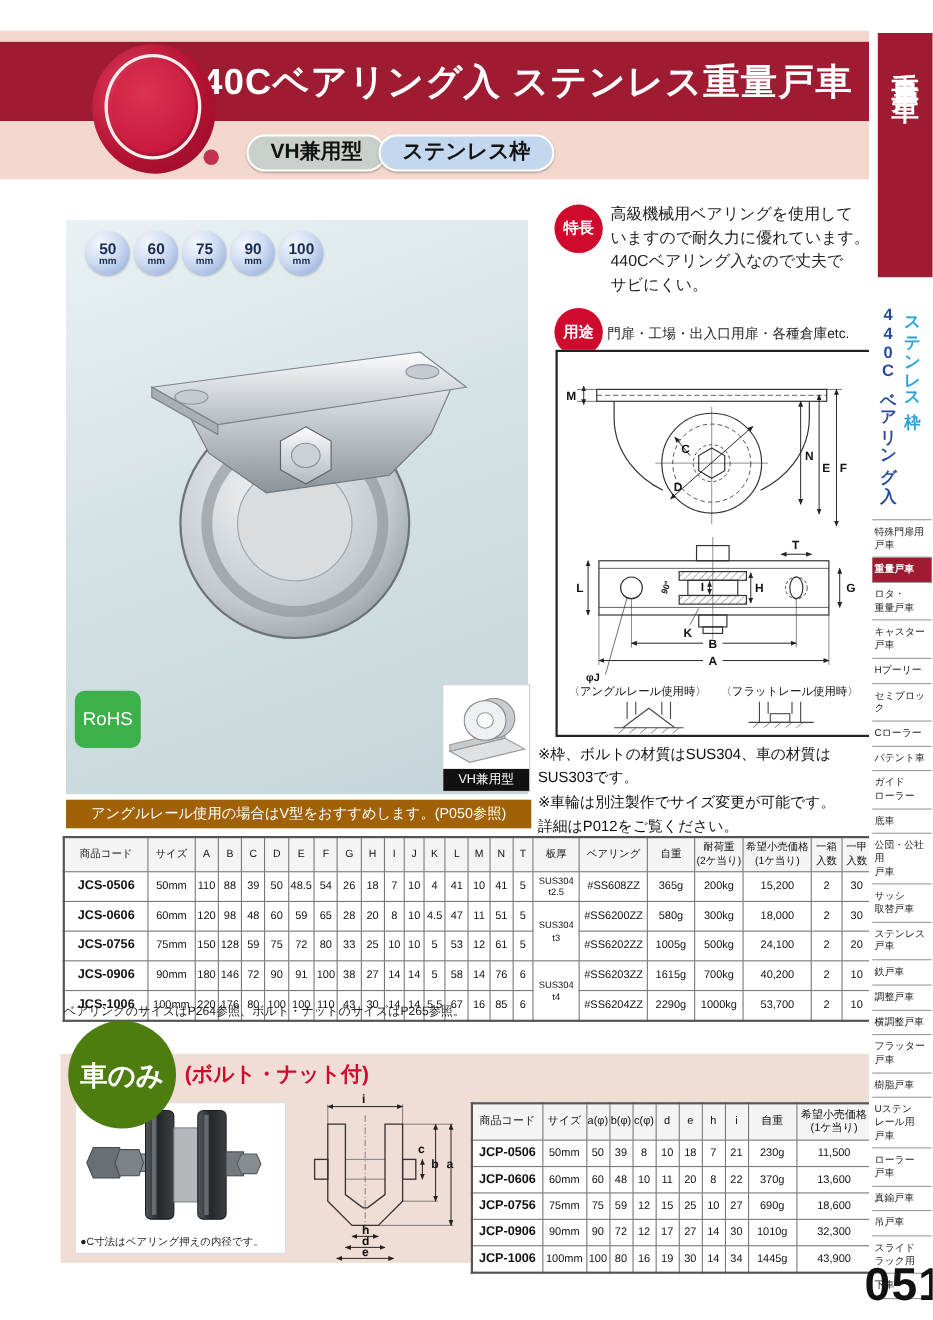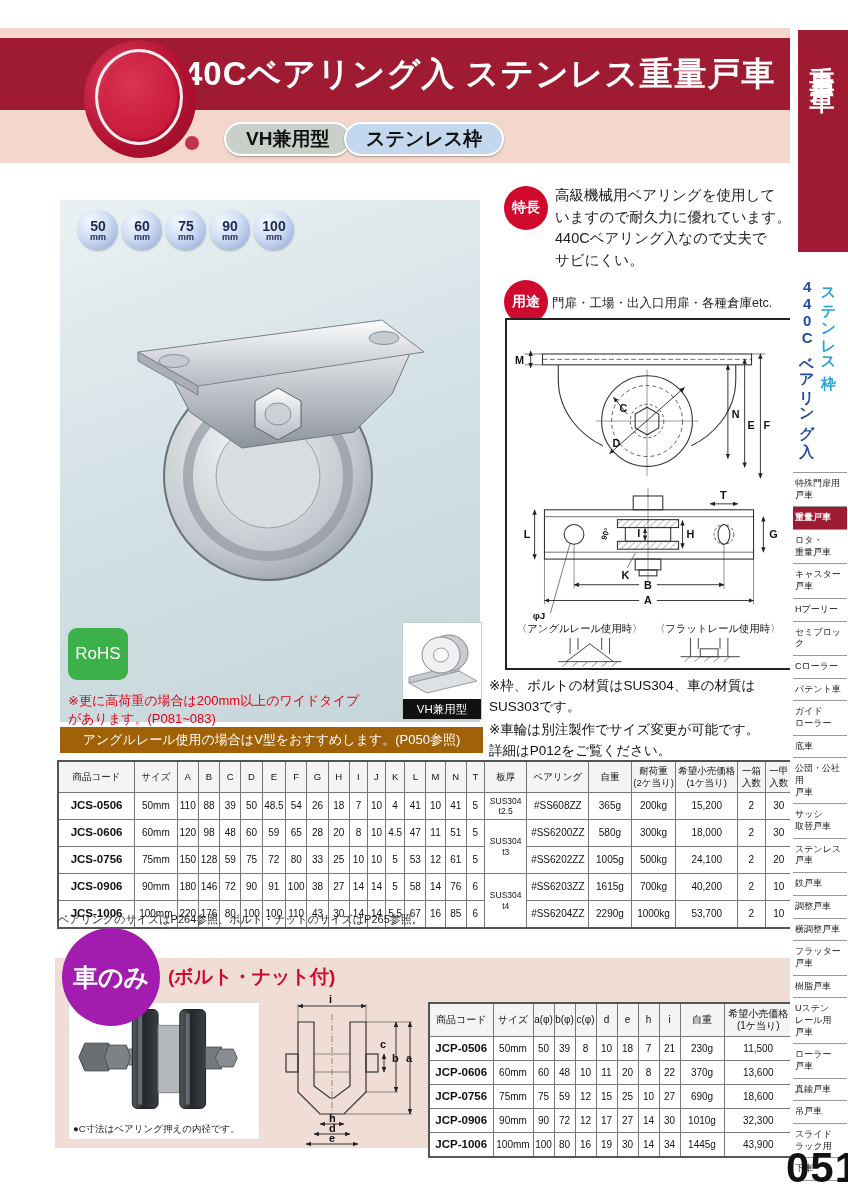--- a/index.html
+++ b/index.html
@@ -64,21 +64,21 @@
   td.code{font-weight:bold;font-size:11.5px;}
   .main-table{left:57px;top:760px;width:737px;border:2px solid #555;}
   .main-table td{height:24px;}
   .main-table tr th{height:28px;}
   .wheel-table{left:428px;top:1002px;width:364px;border:2px solid #555;}
   .wheel-table td{height:21px;}
   .wheel-table tr th{height:30px;font-size:10px;}
   .table-footnote{left:58px;top:912px;font-size:11px;color:#222;}
   
   .wheel-section{left:55px;top:958px;width:738px;height:190px;background:#f0ddd6;}
-  .wheel-badge{left:62px;top:928px;width:98px;height:98px;border-radius:50%;background:#a21caf;
+  .wheel-badge{left:62px;top:928px;width:98px;height:98px;border-radius:50%;background:#4d7c0f;
       color:#fff;font-size:25px;font-weight:bold;display:flex;align-items:center;justify-content:center;z-index:3;}
   .wheel-sub{left:168px;top:964px;font-size:19px;font-weight:bold;color:#cf0a2c;z-index:3;}
   .wheel-photo-box{left:68px;top:1002px;width:190px;height:136px;background:#fff;border:1px solid #ddd;z-index:2;}
   .photo-note{position:absolute;left:4px;bottom:3px;font-size:9.5px;color:#222;white-space:nowrap;}
   .wheel-profile{left:260px;top:992px;z-index:2;}
   .page-number{left:748px;top:1144px;font-size:42px;font-weight:bold;color:#111;letter-spacing:1px;z-index:5;margin-left:38px;}
   
   .sidebar{left:790px;top:0;width:58px;height:1200px;background:#fff;}
   .side-cat{position:absolute;left:8px;top:30px;width:50px;height:222px;background:#9e1b31;color:#fff;
       writing-mode:vertical-rl;text-orientation:upright;font-size:25px;font-weight:bold;letter-spacing:7px;
@@ -157,22 +157,20 @@
       <circle cx="190" cy="218" r="52" fill="#d9dde0" stroke="#9aa1a8"></circle>
       <polygon points="92,116 336,86 314,136 276,174 164,190 112,154" fill="url(#mB)" stroke="#70767c"></polygon>
       <polygon points="60,94 304,62 346,94 120,128" fill="url(#mA)" stroke="#7a8086"></polygon>
       <polygon points="60,94 120,128 120,137 60,103" fill="#a9afb5" stroke="#7a8086"></polygon>
       <ellipse cx="96" cy="103" rx="15" ry="6.5" fill="#c6cbcf" stroke="#8a9096"></ellipse>
       <ellipse cx="306" cy="80" rx="15" ry="6.5" fill="#c6cbcf" stroke="#8a9096"></ellipse>
       <polygon points="200,130 223,143 223,169 200,182 177,169 177,143" fill="url(#mA)" stroke="#5c6166"></polygon>
       <ellipse cx="200" cy="156" rx="13" ry="11" fill="#ccd1d5" stroke="#8a9096"></ellipse>
     </svg>
     <div class="rohs">RoHS</div>
-    <div class="red-note">※更に高荷重の場合は200mm以上のワイドタイプ
-があります。(P081~083)</div>
     <div class="vh-thumb">
       <svg width="78" height="74" viewBox="0 0 78 74">
         <polygon points="6,60 56,48 74,58 24,70" fill="#dde1e4" stroke="#999"></polygon>
         <polygon points="6,54 56,42 56,48 6,60" fill="#c6cbcf" stroke="#999"></polygon>
         <ellipse cx="46" cy="30" rx="19" ry="18" fill="#c8ccd0" stroke="#888"></ellipse>
         <ellipse cx="38" cy="32" rx="19" ry="18" fill="#eef0f1" stroke="#888"></ellipse>
         <ellipse cx="38" cy="32" rx="7.5" ry="7" fill="#fbfcfc" stroke="#999"></ellipse>
       </svg>
       <div class="vh-caption">VH兼用型</div>
     </div>

